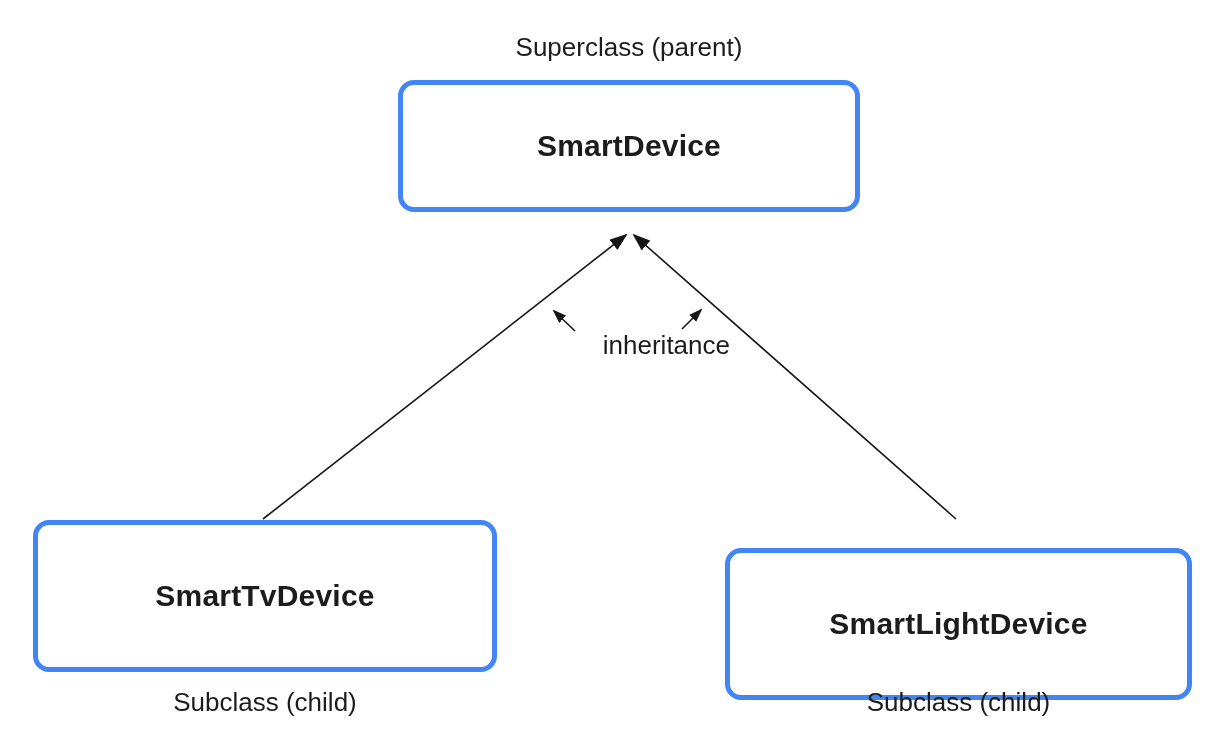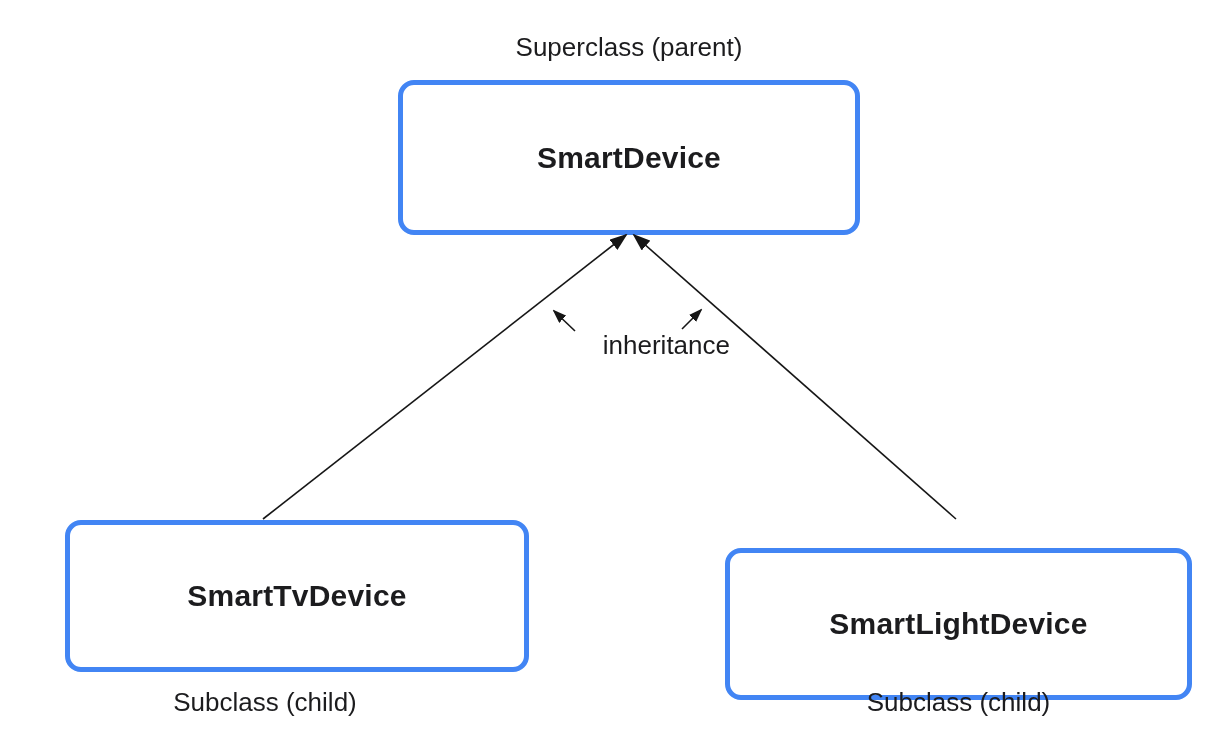--- a/index.html
+++ b/index.html
@@ -26,22 +26,22 @@
     display: flex;
     align-items: center;
     justify-content: center;
   }
   .class-name {
     font-size: 30px;
     font-weight: 600;
     letter-spacing: 0.2px;
     color: var(--ink, #1c1c1e);
   }
-  .superclass { left: 398px; top: 80px; width: 462px; height: 155px; }
-  .subclass-left { left: 33px; top: 520px; width: 464px; height: 152px; margin-left: 32px; }
+  .superclass { left: 398px; top: 80px; width: 462px; height: 132px; }
+  .subclass-left { left: 33px; top: 520px; width: 464px; height: 152px; }
   .subclass-right { left: 725px; top: 548px; width: 467px; height: 152px; }
 
   .caption {
     position: absolute;
     font-size: 26px;
     line-height: 30px;
     text-align: center;
     color: var(--ink, #1c1c1e);
     white-space: nowrap;
   }

